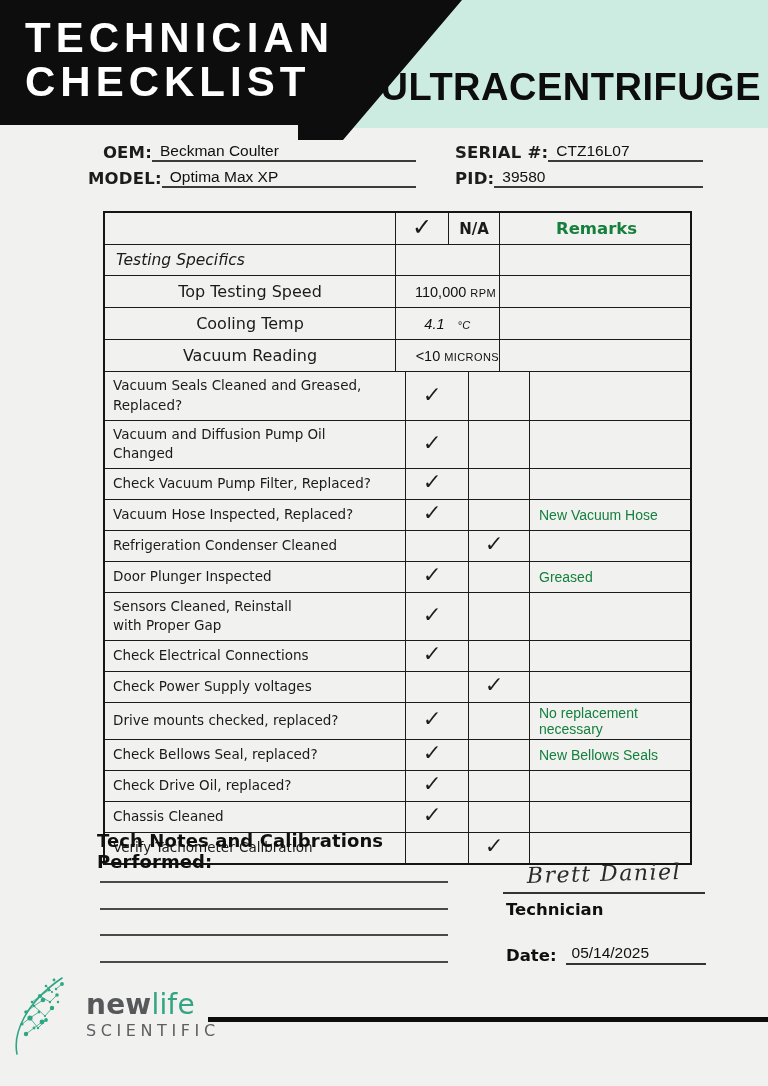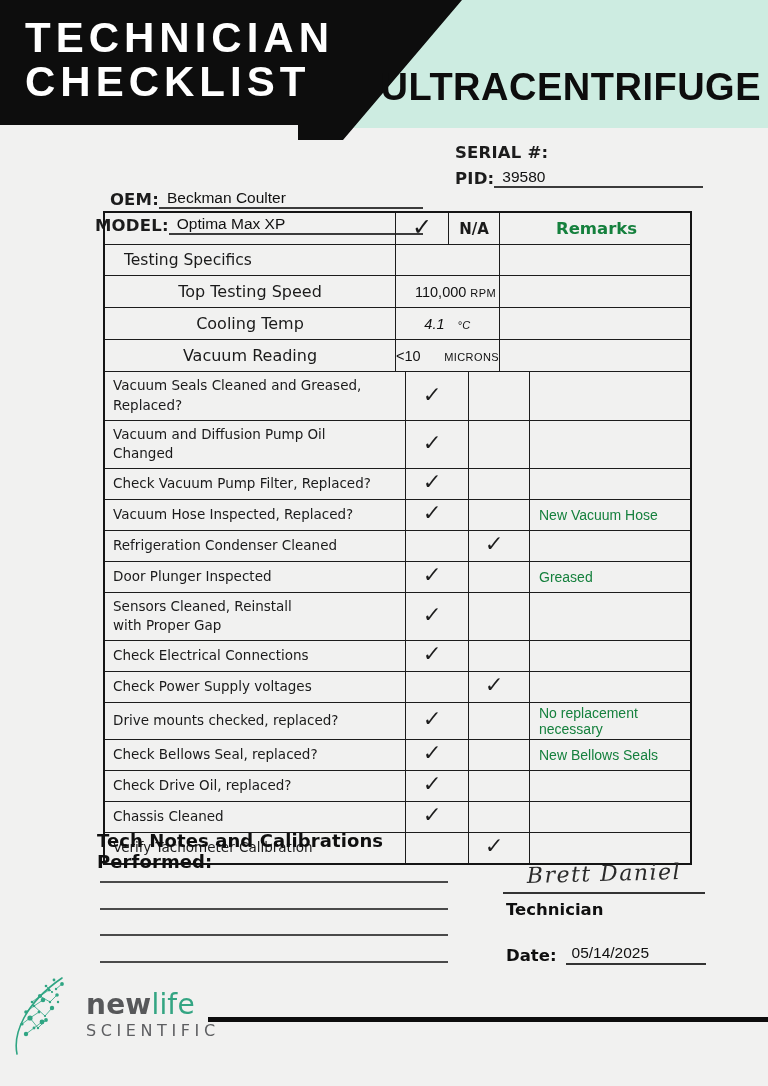--- a/index.html
+++ b/index.html
@@ -26,21 +26,21 @@
   }
   .hdr-sub {
     position:absolute; top:66px; right:7px; color:#0d0d0d;
     font-family:"Liberation Sans", sans-serif; font-weight:900;
     font-size:38px; letter-spacing:0.5px;
   }
 
   
   .info { position:absolute; top:137px; left:0; width:768px; }
   .info-col { position:absolute; top:0; }
-  .info-col.left  { left:95px;  width:328px;margin-top:47px; }
+  .info-col.left  { left:88px;  width:328px; }
   .info-col.right { left:455px; width:248px; }
   .info-row { display:flex; align-items:flex-end; height:25px; margin-bottom:1px; }
   .lbl { font-size:16.5px; font-weight:600; color:#1c1c1c; white-space:nowrap; letter-spacing:0.2px; }
   .info-col.left .lbl { min-width:64px; text-align:right; }
   .fill {
     flex:1; border-bottom:2px solid #3c3c3c; height:23px;
     display:flex; align-items:flex-end; padding:0 0 1px 8px;
   }
   .val { font-family:"Liberation Sans", sans-serif; font-size:15.5px; color:#101010; line-height:17px; }
 
@@ -55,29 +55,29 @@
   .c-na { width:51px; justify-content:center; }
   .c-merged { width:104px; }
   .c-remarks { flex:1; padding:2px 6px 2px 9px; font-family:"Liberation Sans", sans-serif; font-size:14px; color:#15803d; }
 
   .t-row.hdr-row { min-height:30px; }
   .hdr-row .c-check { font-size:24px; font-weight:700; padding-bottom:3px; }
   .hdr-row .c-na { font-size:15px; font-weight:600; }
   .hdr-row .c-remarks { justify-content:center; font-family:"DejaVu Sans", sans-serif; font-size:16.5px; font-weight:600; }
 
   .t-row.section-row { min-height:30px; }
-  .section-row .c-label { font-size:15.5px; padding-left:19px; }
+  .section-row .c-label { font-size:15.5px; padding-left:11px;font-style:italic; }
 
   .t-row.spec-row { min-height:31px; }
   .spec-row .c-label { font-size:16px; justify-content:center; padding:2px; }
   .spec-val-wrap { width:100%; display:flex; align-items:baseline; }
   .spec-0 .spec-val-wrap { justify-content:flex-end; padding-right:3px; }
   .spec-1 .spec-val-wrap { justify-content:center;font-style:italic; }
   .spec-1 .spec-unit { margin-left:13px; }
-  .spec-2 .spec-val-wrap { justify-content:space-between; }
+  .spec-2 .spec-val-wrap { justify-content:flex-end; }
   .spec-val { font-family:"Liberation Sans", sans-serif; font-size:14.5px; color:#111; }
   .spec-unit { font-family:"Liberation Sans", sans-serif; font-size:11px; letter-spacing:0.4px; margin-left:4px; color:#111; }
 
   .t-row.check-row { min-height:30px;gap:10px; }
   .checkmark {
     font-size:21px; font-weight:500; line-height:1; color:#1c1c1c;
     transform:skewX(-9deg) rotate(-4deg); padding-bottom:2px;
   }
 
   
@@ -134,20 +134,23 @@
       <div class="info-row">
         <span class="lbl">MODEL:</span>
         <span class="fill">
           <span class="val">Optima Max XP</span>
         </span>
       </div>
     </div>
     <div class="info-col right">
       <div class="info-row">
         <span class="lbl">SERIAL #:</span>
+        <span class="fill">
+          <span class="val">CTZ16L07</span>
+        </span>
       </div>
       <div class="info-row">
         <span class="lbl">PID:</span>
         <span class="fill">
           <span class="val">39580</span>
         </span>
       </div>
     </div>
   </div>
 

